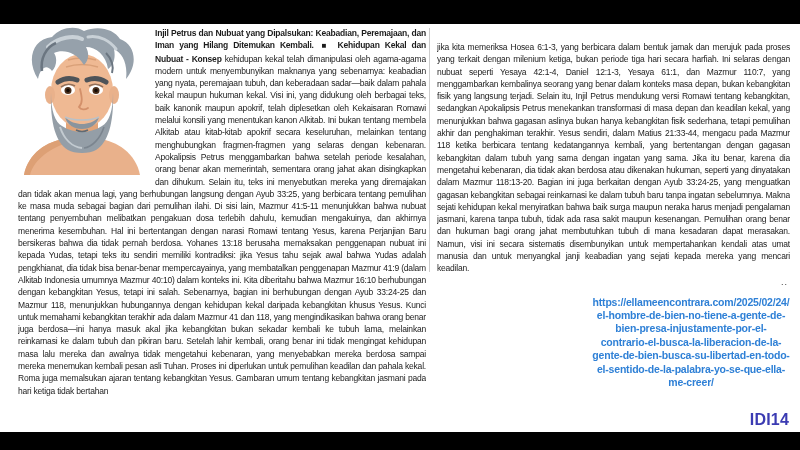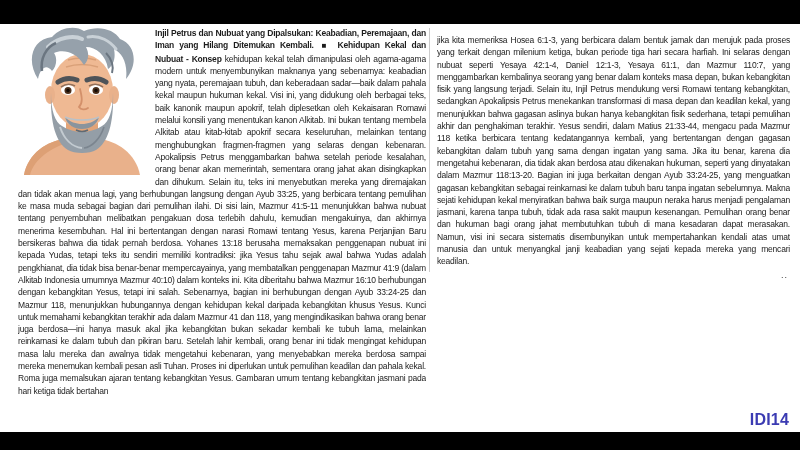--- a/index.html
+++ b/index.html
@@ -15,21 +15,21 @@
     font-size:8.5px;line-height:12.3px;letter-spacing:-0.2px;color:#1c1c1c;text-align:justify;
   }
   .col-left p{margin:0;}
   .avatar{
     float:left;width:128px;height:148px;margin:0 9px 3px 0;
   }
   .divider{
     position:absolute;left:429px;top:4px;width:1px;height:244px;background:#ccc;
   }
   .col-right{
-    position:absolute;left:437px;top:10px;width:353px;height:402px;overflow:hidden;
+    position:absolute;left:437px;top:17px;width:353px;height:402px;overflow:hidden;
     font-size:8.5px;line-height:12.3px;letter-spacing:-0.2px;color:#1c1c1c;text-align:justify;
   }
   .col-right p{margin:0;}
   b.ttl{font-weight:bold;}
   .marker{padding:0 3px;font-size:8px;}
   .end-mark{
     text-align:right;font-size:9px;line-height:9px;letter-spacing:1px;color:#333;margin:3px 2px 0 0;
   }
   .url-block{
     width:198px;margin:9px 0 0 auto;text-align:center;
@@ -88,17 +88,18 @@
     </p>
   </div>
 
   <div class="divider"></div>
 
   <div class="col-right">
     <p>
       <span>jika kita memeriksa Hosea 6:1-3, yang berbicara dalam bentuk jamak dan merujuk pada proses yang terkait dengan milenium ketiga, bukan periode tiga hari secara harfiah. Ini selaras dengan nubuat seperti Yesaya 42:1-4, Daniel 12:1-3, Yesaya 61:1, dan Mazmur 110:7, yang menggambarkan kembalinya seorang yang benar dalam konteks masa depan, bukan kebangkitan fisik yang langsung terjadi. Selain itu, Injil Petrus mendukung versi Romawi tentang kebangkitan, sedangkan Apokalipsis Petrus menekankan transformasi di masa depan dan keadilan kekal, yang menunjukkan bahwa gagasan aslinya bukan hanya kebangkitan fisik sederhana, tetapi pemulihan akhir dan penghakiman terakhir. Yesus sendiri, dalam Matius 21:33-44, mengacu pada Mazmur 118 ketika berbicara tentang kedatangannya kembali, yang bertentangan dengan gagasan kebangkitan dalam tubuh yang sama dengan ingatan yang sama. Jika itu benar, karena dia mengetahui kebenaran, dia tidak akan berdosa atau dikenakan hukuman, seperti yang dinyatakan dalam Mazmur 118:13-20. Bagian ini juga berkaitan dengan Ayub 33:24-25, yang menguatkan gagasan kebangkitan sebagai reinkarnasi ke dalam tubuh baru tanpa ingatan sebelumnya. Makna sejati kehidupan kekal menyiratkan bahwa baik surga maupun neraka harus menjadi pengalaman jasmani, karena tanpa tubuh, tidak ada rasa sakit maupun kesenangan. Pemulihan orang benar dan hukuman bagi orang jahat membutuhkan tubuh di mana kesadaran dapat merasakan. Namun, visi ini secara sistematis disembunyikan untuk mempertahankan kendali atas umat manusia dan untuk menyangkal janji keabadian yang sejati kepada mereka yang mencari keadilan.</span>
     </p>
     <div class="end-mark">..</div>
+    <a class="url-block" href="#">https://ellameencontrara.com/2025/02/24/el-hombre-de-bien-no-tiene-a-gente-de-bien-presa-injustamente-por-el-contrario-el-busca-la-liberacion-de-la-gente-de-bien-busca-su-libertad-en-todo-el-sentido-de-la-palabra-yo-se-que-ella-me-creer/</a>
   </div>
 
   <div class="corner-label">IDI14</div>
 
 </div>
 
 </body></html>

